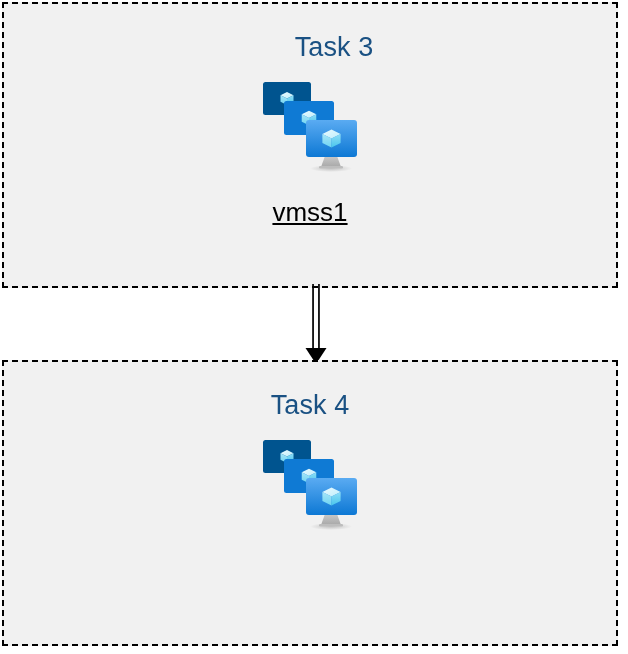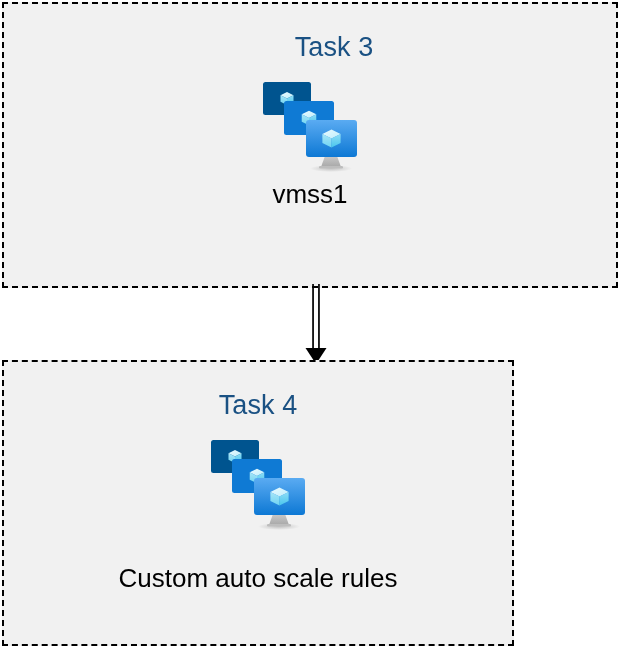--- a/index.html
+++ b/index.html
@@ -34,21 +34,21 @@
   }
   #panel-task3 {
     left: 2px;
     top: 2px;
     width: 616px;
     height: 286px;
   }
   #panel-task4 {
     left: 2px;
     top: 360px;
-    width: 512px;
+    width: 616px;
     height: 286px;
   }
 
   .panel-inner {
     position: absolute;
     left: 0;
     top: 0;
     width: 100%;
     height: 100%;
     display: flex;
@@ -77,21 +77,21 @@
 
   
   .caption {
     color: #000000;
     font-size: 26px;
     font-weight: 400;
     line-height: 1.28;
     text-align: center;
     white-space: nowrap;
   }
-  #panel-task3 .caption { margin-top: 6px; }
+  #panel-task3 .caption { margin-top: 24px; text-decoration: underline; }
   #panel-task4 .caption { margin-top: 32px; }
   .caption-line { display: block; }
 
   
   #connector {
     position: absolute;
     left: 296px;
     top: 284px;
     width: 40px;
     height: 80px;
@@ -226,20 +226,17 @@
         <rect x="58" y="86" width="24" height="2.6" rx="1.3" fill="#bdbdbd"></rect>
 
         <rect x="45" y="40" width="51" height="37" rx="3" fill="url(#g-front-b)"></rect>
         <g transform="translate(70.5,58.5) scale(0.70)">
           <path d="M0,-13 L13,-6.5 L0,0 L-13,-6.5 Z" fill="url(#g-cubetop-b)"></path>
           <path d="M-13,-6.5 L0,0 L0,13 L-13,6.5 Z" fill="url(#g-cubeleft-b)"></path>
           <path d="M13,-6.5 L13,6.5 L0,13 L0,0 Z" fill="url(#g-cuberight-b)"></path>
         </g>
       </svg>
 
-      <div class="caption">
-        <span class="caption-line">Custom auto scale rules</span>
-      </div>
 
     </div>
   </div>
 
 </div>
 
 </body></html>

